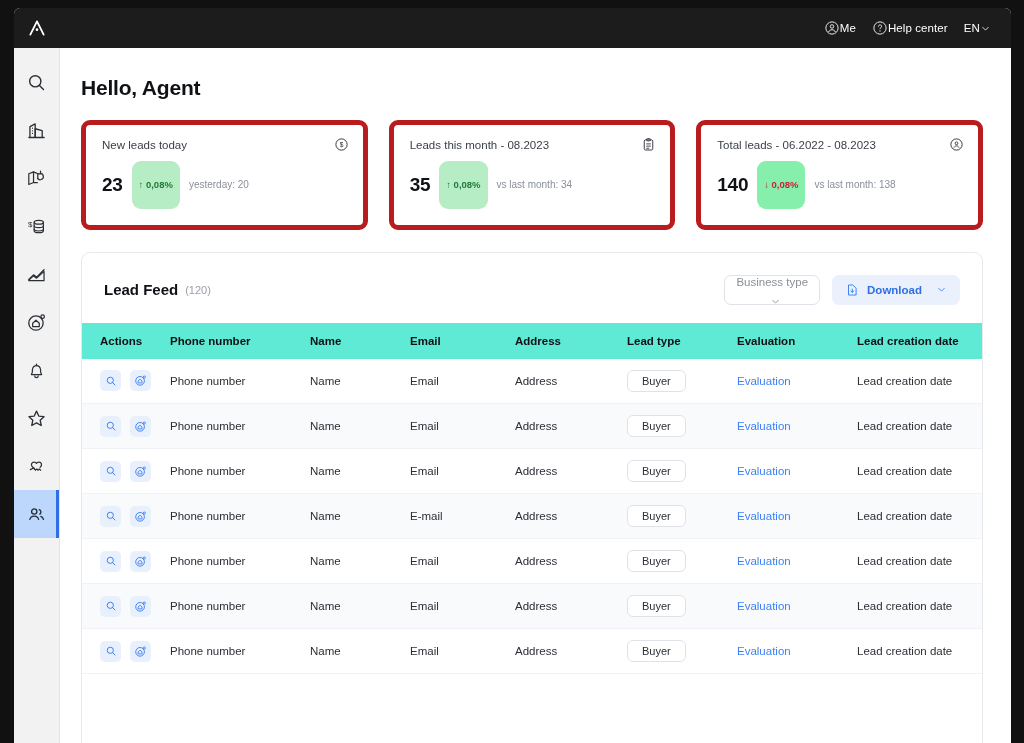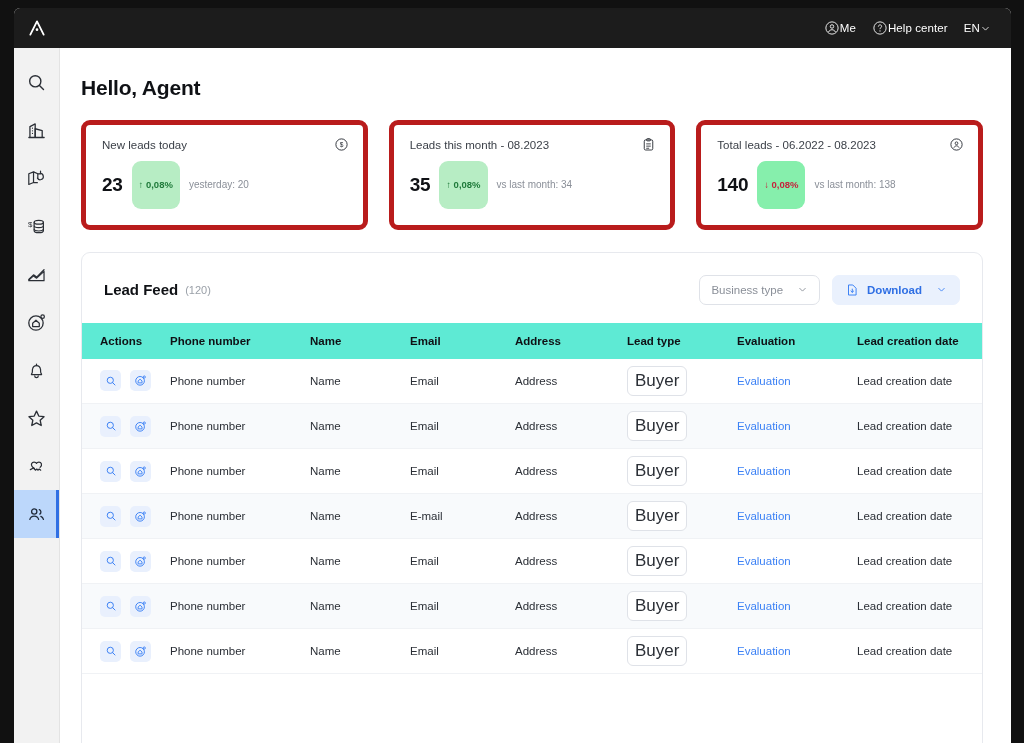--- a/index.html
+++ b/index.html
@@ -96,21 +96,21 @@
   }
   #feed-title { font-size: 15px; font-weight: bold; color: #0f1115; }
   #feed-count { font-size: 11px; color: #9aa0a8; margin-left: 7px; }
   #panel-controls { margin-left: auto; display: flex; align-items: center; gap: 12px; }
   .ctl {
     border: 1px solid #dfe2e8; border-radius: 7px; height: 30px;
     display: flex; align-items: center; gap: 8px; padding: 0 11px;
     font-size: 11.5px; color: #3a3f47; background: #fff; cursor: pointer;
     white-space: nowrap;
   }
-  .ctl.muted { color: #8a8f98; }
+  .ctl.muted { color: #8a8f98; flex-direction: column; }
   .ctl .chev { margin-left: 6px; color: #8a8f98; }
   #download-btn {
     background: #eaf1fd; border-color: #eaf1fd; color: #2f6fe4;
     font-weight: bold; padding: 0 12px;
   }
   #download-btn .chev { color: #2f6fe4; }
 
   
   #table-wrap { margin-top: 18px; }
   table { width: 100%; border-collapse: collapse; table-layout: fixed; }
@@ -132,21 +132,21 @@
   .c-date { width: 135px; }
   th.c-actions { padding-left: 18px; }
   .act-wrap { display: flex; gap: 9px; }
   .act-btn {
     width: 21px; height: 21px; border-radius: 5px; background: #e9f0fd;
     display: flex; align-items: center; justify-content: center;
     color: #2f6fe4; cursor: pointer;
   }
   .badge {
     display: inline-block; border: 1px solid #dfe2e8; border-radius: 6px;
-    padding: 4px 7px; font-size: 17px; color: #2b2f36; background: #fff;
+    padding: 4px 14px; font-size: 11px; color: #2b2f36; background: #fff;
   }
   .link { color: #3d82f5; cursor: pointer; }
 
   
   #hbar {
     position: absolute; left: 22px; right: 22px; bottom: 75px;
     height: 5px; background: #f1f3f6; border-radius: 3px;
   }
   #hbar .thumb { width: 90px; height: 5px; background: #d4d8de; border-radius: 3px; }
 

